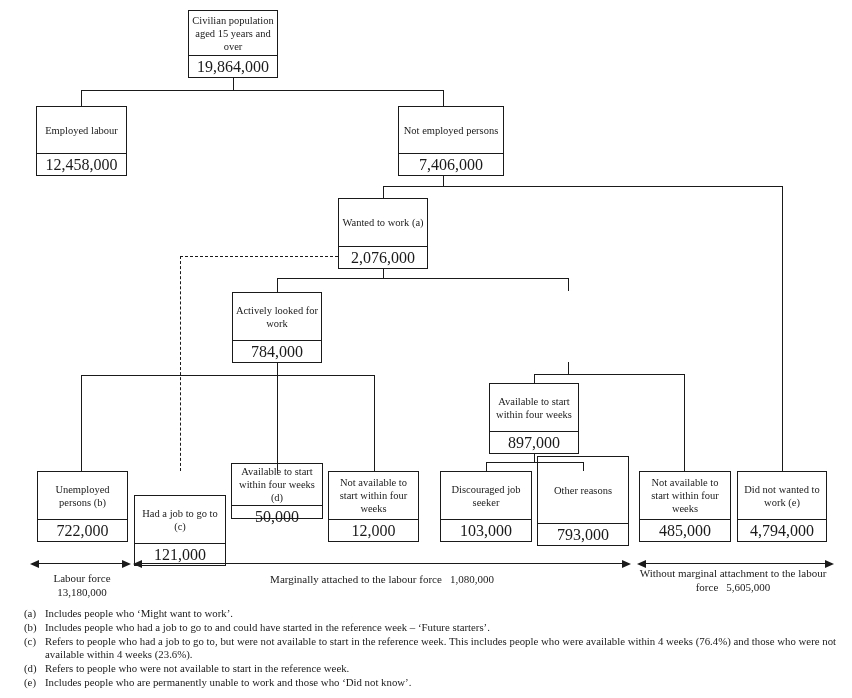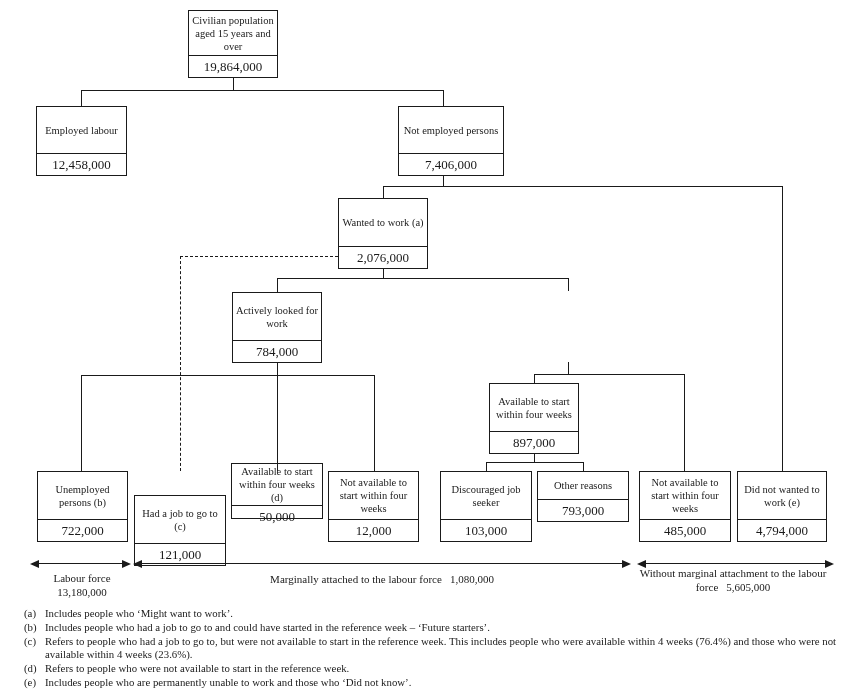--- a/index.html
+++ b/index.html
@@ -11,21 +11,21 @@
   .node {
     position:absolute; border:1.3px solid #1a1a1a; background:#fff;
     display:flex; flex-direction:column;
   }
   .node-label {
     flex:1; display:flex; align-items:center; justify-content:center;
     text-align:center; padding:1px 2px; font-size:10.5px; line-height:13px;
   }
   .node-value {
     border-top:1.3px solid #1a1a1a; height:22px; flex:0 0 22px;
-    display:flex; align-items:center; justify-content:center; font-size:13px;
+    display:flex; align-items:center; justify-content:center; font-size:16px;
   }
   .hl { position:absolute; height:1.3px; background:#1a1a1a; }
   .vl { position:absolute; width:1.3px; background:#1a1a1a; }
   .dhl { position:absolute; height:0; border-top:1.2px dashed #1a1a1a; }
   .dvl { position:absolute; width:0; border-left:1.2px dashed #1a1a1a; }
   .arrow { position:absolute; height:9px; }
   .arrow-line { position:absolute; top:3.8px; left:2px; right:2px; height:1.4px; background:#1a1a1a; }
   .ah { position:absolute; top:0.5px; width:0; height:0;
         border-top:4px solid transparent; border-bottom:4px solid transparent; }
   .ah-l { left:0; border-right:9px solid #1a1a1a; }
@@ -90,21 +90,21 @@
   <div class="node" style="left:328px;top:471px;width:91px;height:71px">
     <div class="node-label">Not available to start within four weeks</div>
     <div class="node-value">12,000</div>
   </div>
 
   <div class="node" style="left:440px;top:471px;width:92px;height:71px">
     <div class="node-label">Discouraged job seeker</div>
     <div class="node-value">103,000</div>
   </div>
 
-  <div class="node" style="left:537px;top:471px;width:92px;height:51px">
+  <div class="node" style="left:537px;top:456px;width:92px;height:90px">
     <div class="node-label">Other reasons</div>
     <div class="node-value">793,000</div>
   </div>
 
   <div class="node" style="left:639px;top:471px;width:92px;height:71px">
     <div class="node-label">Not available to start within four weeks</div>
     <div class="node-value">485,000</div>
   </div>
 
   <div class="node" style="left:737px;top:471px;width:90px;height:71px">

